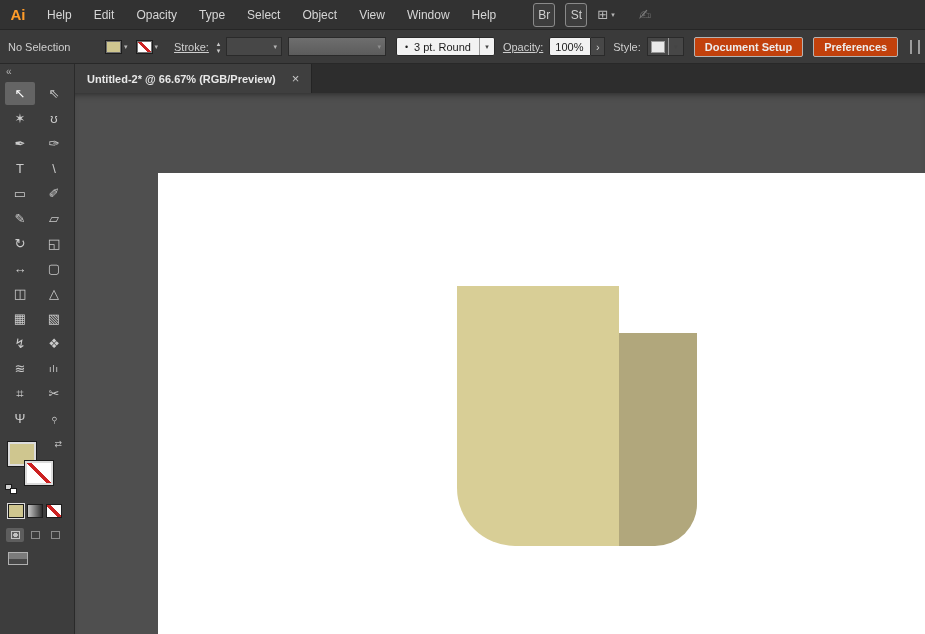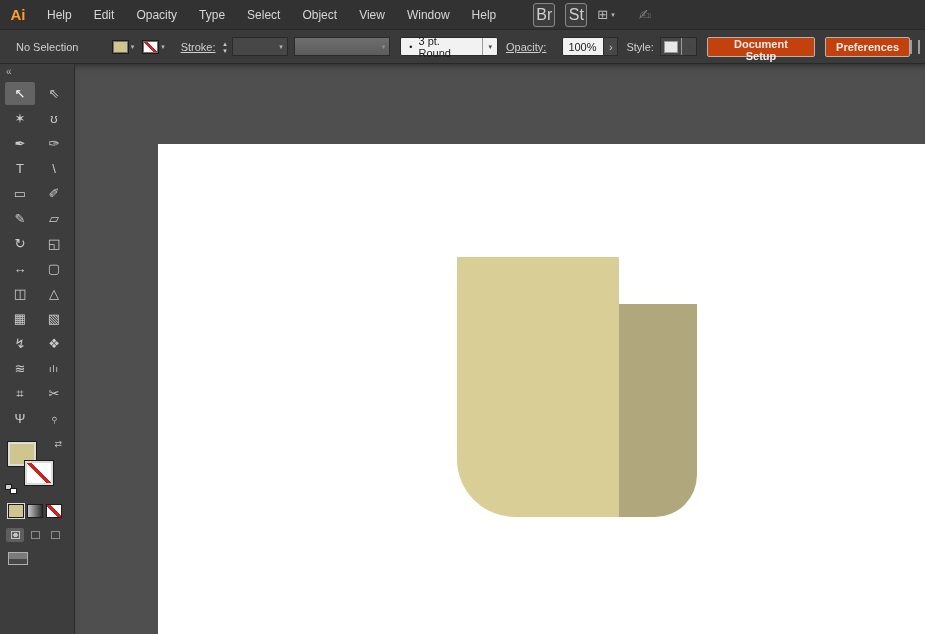--- a/index.html
+++ b/index.html
@@ -8,52 +8,52 @@
   .app { position:relative; width:925px; height:634px; display:flex; flex-direction:column; }
 
   
   .menubar { flex:0 0 29px; background:#323232; border-bottom:1px solid #262626;
              display:flex; align-items:center; color:#d6d6d6; font-size:12px; }
   .logo { width:36px; text-align:center; color:#ff9c2a; font-weight:bold; font-size:15px; }
   .menu-item { padding:0 11px; height:29px; display:flex; align-items:center; cursor:default; }
   .mb-group { display:flex; align-items:center; gap:10px; margin-left:26px; }
   .mb-btn { width:22px; height:24px; border:1px solid #8a8a8a; border-radius:3px;
             display:flex; align-items:center; justify-content:center;
-            font-size:16px; color:#cfcfcf; background:#3d3d3d; }
+            font-size:12px; color:#cfcfcf; background:#3d3d3d; }
   .ws-switch { display:flex; align-items:center; gap:3px; color:#b9b9b9; }
   .ws-grid { font-size:13px; }
   .chev { font-size:7px; color:#b5b5b5; }
   .touch-icon { font-size:15px; color:#7a7a7a; margin-left:14px; }
 
   
   .controlbar { flex:0 0 34px; background:#3a3a3a; border-bottom:1px solid #282828;
                 display:flex; align-items:center; font-size:11px; color:#cfcfcf;
                 padding:0 8px; }
-  .status { width:97px;margin-left:8px; }
+  .status { width:97px; }
   .swatch-combo { display:flex; align-items:center; gap:2px; margin-right:8px; }
   .swatch { width:17px; height:14px; border:1px solid #1d1d1d; box-shadow:0 0 0 1px #6f6f6f inset; display:inline-block; }
   .swatch.none { background:#fff linear-gradient(45deg, transparent 44%, #cc2222 44%, #cc2222 56%, transparent 56%); }
   .lbl { margin:0 4px 0 8px; }
   .link { text-decoration:underline; }
   .stepper { display:flex; flex-direction:column; justify-content:center; width:11px; height:18px;
              line-height:7px; font-size:7px; color:#c9c9c9; text-align:center; }
   .field { height:19px; background:#474747; border:1px solid #2a2a2a; display:flex;
            align-items:center; justify-content:flex-end; padding-right:2px; }
   .field .chev { padding:0 2px; }
   .field.sw { width:56px; margin-left:2px; }
   .field.profile { width:98px; margin-left:6px; background:linear-gradient(#6e6e6e,#5c5c5c); }
   .field.profile .chev { color:#8f8f8f; }
   .brush-combo { display:flex; align-items:center; height:19px; margin-left:10px;
                  background:#f2f2f2; border:1px solid #2a2a2a; border-radius:2px; color:#1c1c1c; }
   .brush-combo .bullet { padding:0 6px 0 8px; font-size:9px; }
   .brush-combo .txt { padding-right:8px; }
   .chev-box { height:100%; width:15px; display:flex; align-items:center; justify-content:center;
               border-left:1px solid #9a9a9a; }
   .chev-box .chev { color:#444; }
-  .opacity-combo { display:flex; align-items:center; margin-left:12px;justify-content:flex-end; }
+  .opacity-combo { display:flex; align-items:center; margin-left:2px;justify-content:flex-end; }
   .opval { height:19px; width:42px; background:#f2f2f2; border:1px solid #2a2a2a; color:#1c1c1c;
            display:flex; align-items:center; padding-left:5px; border-radius:2px 0 0 2px; }
   .oparrow { height:19px; width:14px; display:flex; align-items:center; justify-content:center;
              color:#d0d0d0; font-size:11px; background:#474747; border:1px solid #2a2a2a; border-left:none; }
   .style-combo { display:flex; align-items:center; height:19px; margin-left:2px;
                  background:#474747; border:1px solid #2a2a2a; }
   .style-swatch { width:14px; height:12px; background:#e9e9e9; margin:0 3px; border:1px solid #999; }
   .btn { height:20px; margin-left:10px; padding:0 10px; background:#c2410c; color:#ececec;
          border:1px solid #b3b3b3; border-radius:2px; font-size:11px; font-weight:bold;
          font-family:"Liberation Sans","DejaVu Sans",sans-serif; }
@@ -255,20 +255,26 @@
           </div>
         <div class="mode-btn dim">
             <span class="mode-glyph"></span>
           </div>
       </div>
 
       <div class="screenmode"></div>
     </div>
 
     <div class="docarea">
+      <div class="tabbar">
+        <div class="tab">
+          <span>Untitled-2* @ 66.67% (RGB/Preview)</span>
+          <span class="tab-close">×</span>
+        </div>
+      </div>
       <div class="canvas">
         <div class="artboard">
           <div class="shape-light" style="background-color: rgb(216, 206, 150);"></div>
           <div class="shape-dark" style="background-color: rgb(177, 167, 124);"></div>
         </div>
       </div>
     </div>
 
   </div>
 </div>

